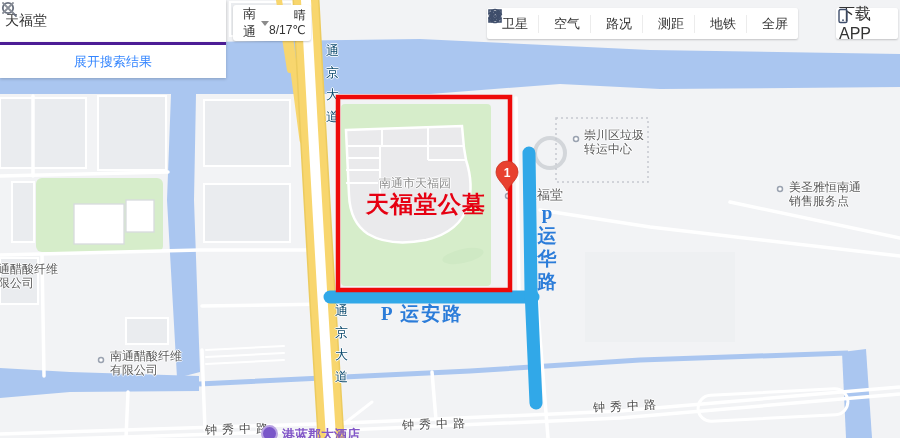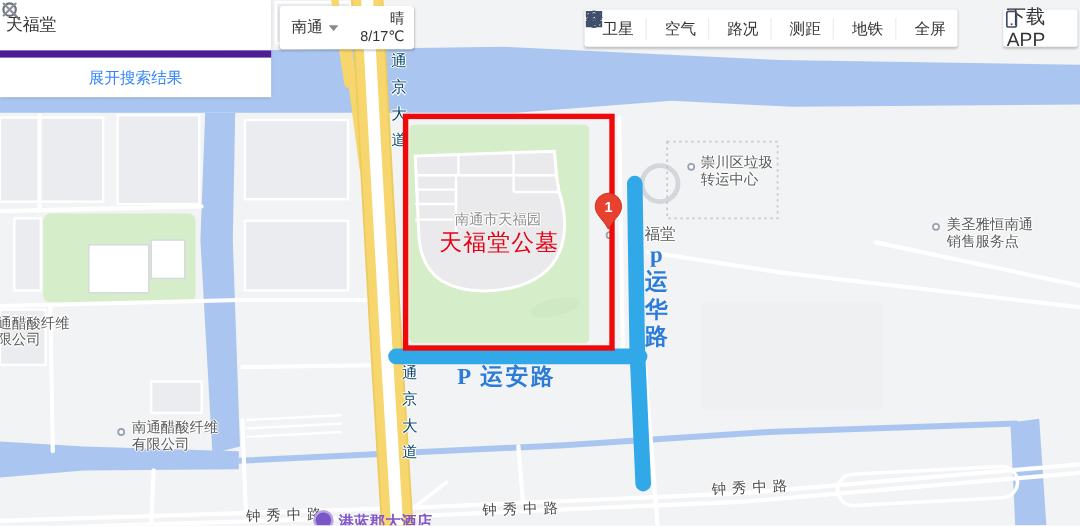--- a/index.html
+++ b/index.html
@@ -7,42 +7,42 @@
          font-family:"Liberation Sans","DejaVu Sans",sans-serif;background:#f2f3f5;}
   #stage svg{position:absolute;left:0;top:0;}
   .layer{position:absolute;left:0;top:0;width:900px;height:438px;}
   
   .mlabel{position:absolute;font-size:12px;color:#5a5a5a;line-height:14px;white-space:nowrap;
           text-shadow:1px 0 0 #fff,-1px 0 0 #fff,0 1px 0 #fff,0 -1px 0 #fff;}
   .mlabel.gray{color:#8f8f8f;}
   .vtext{width:15px;word-break:break-all;white-space:normal;text-align:center;line-height:22px;font-size:13px;color:#0c4a6e;margin-left:19px;}
   .zhongxiu{letter-spacing:5px;color:#4a4a4a;}
   
-  .cemetery-title{position:absolute;left:366px;top:189px;font-size:19px;font-weight:normal;
+  .cemetery-title{position:absolute;left:366px;top:189px;font-size:23px;font-weight:bold;
       color:#e60012;font-family:"Liberation Serif","DejaVu Serif",serif;letter-spacing:1px;
       text-shadow:none;white-space:nowrap;}
   .blue-road-label{position:absolute;color:#2b7cd9;font-weight:bold;
       font-family:"Liberation Serif","DejaVu Serif",serif;}
   .yunan{left:381px;top:301px;font-size:19px;letter-spacing:2px;white-space:nowrap;}
   .yunhua{left:536px;top:201px;font-size:19px;width:22px;word-break:break-all;
       text-align:center;line-height:23px;}
   .hotel-label{position:absolute;left:282px;top:426px;font-size:13px;font-weight:bold;color:#8257c8;white-space:nowrap;}
   .hotel-dot{position:absolute;left:261px;top:425px;width:13px;height:13px;border-radius:50%;
       background:#7a57c9;border:2px solid #b9a3e3;}
   
   .search-panel{position:absolute;left:0;top:0;width:226px;height:42px;background:#fff;
       box-shadow:0 1px 3px rgba(0,0,0,.25);display:flex;align-items:center;z-index:20;}
   .search-query{flex:1;padding-left:5px;font-size:14px;color:#333;overflow:hidden;white-space:nowrap;}
   .sp-icon{width:34px;display:flex;align-items:center;justify-content:center;cursor:pointer;}
   .expand-box{position:absolute;left:0;top:42px;width:226px;height:33px;background:#fff;
-      border-top:6px solid #4c1d95;box-shadow:0 1px 3px rgba(0,0,0,.2);display:flex;
+      border-top:3px solid #4c1d95;box-shadow:0 1px 3px rgba(0,0,0,.2);display:flex;
       align-items:center;justify-content:center;z-index:20;}
   .expand-box span{font-size:13px;color:#3385ff;cursor:pointer;}
   
-  .city-box{position:absolute;left:233px;top:5px;width:112px;height:36px;background:#fff;
+  .city-box{position:absolute;left:233px;top:5px;width:78px;height:36px;background:#fff;
       border-radius:3px;box-shadow:0 1px 2px rgba(0,0,0,.2);display:flex;align-items:center;z-index:20;}
   .city-name{font-size:13px;color:#333;margin-left:10px;}
   .caret{width:0;height:0;border-left:4px solid transparent;border-right:4px solid transparent;
       border-top:5px solid #8b8b8b;margin-left:5px;}
   .weather{margin-left:auto;margin-right:8px;text-align:right;font-size:12px;color:#333;line-height:15px;}
   
   .toolbar{position:absolute;left:487px;top:8px;height:31px;background:#fff;border-radius:2px;
       box-shadow:0 1px 2px rgba(0,0,0,.2);display:flex;align-items:center;z-index:20;}
   .tb-item{display:flex;align-items:center;padding:0 10px;height:18px;border-right:1px solid #ececec;cursor:pointer;}
   .tb-item:last-child{border-right:none;}

